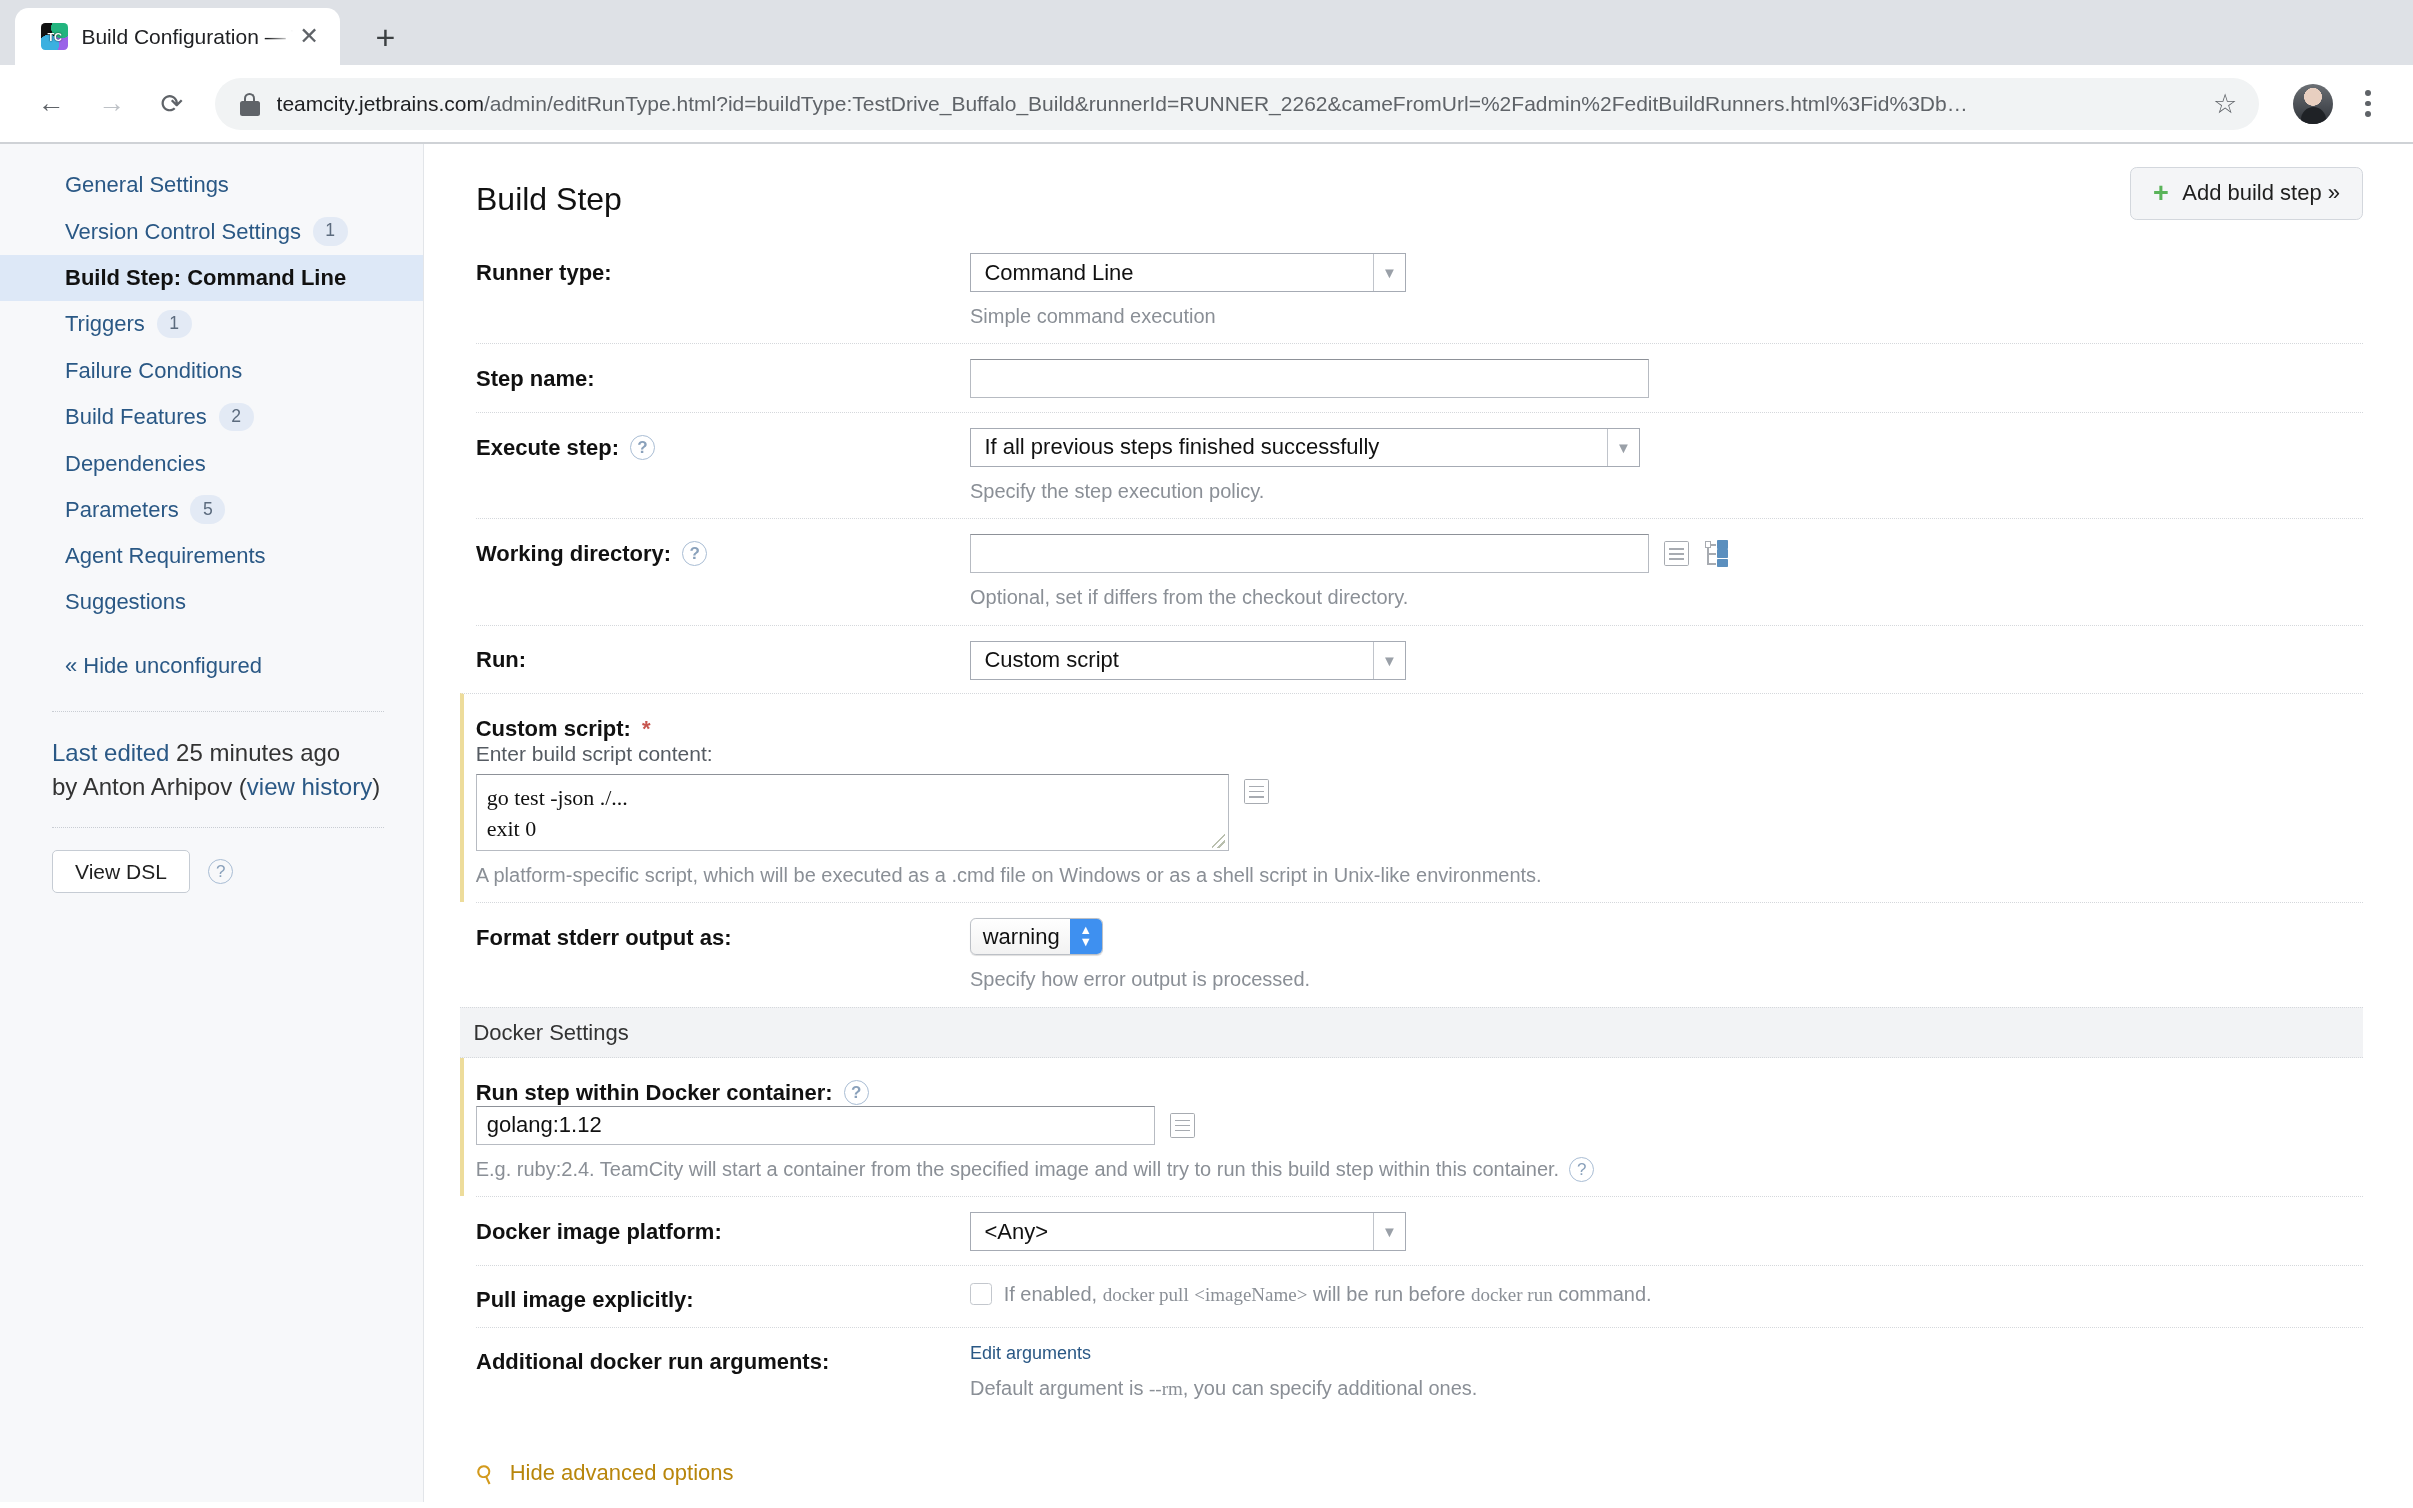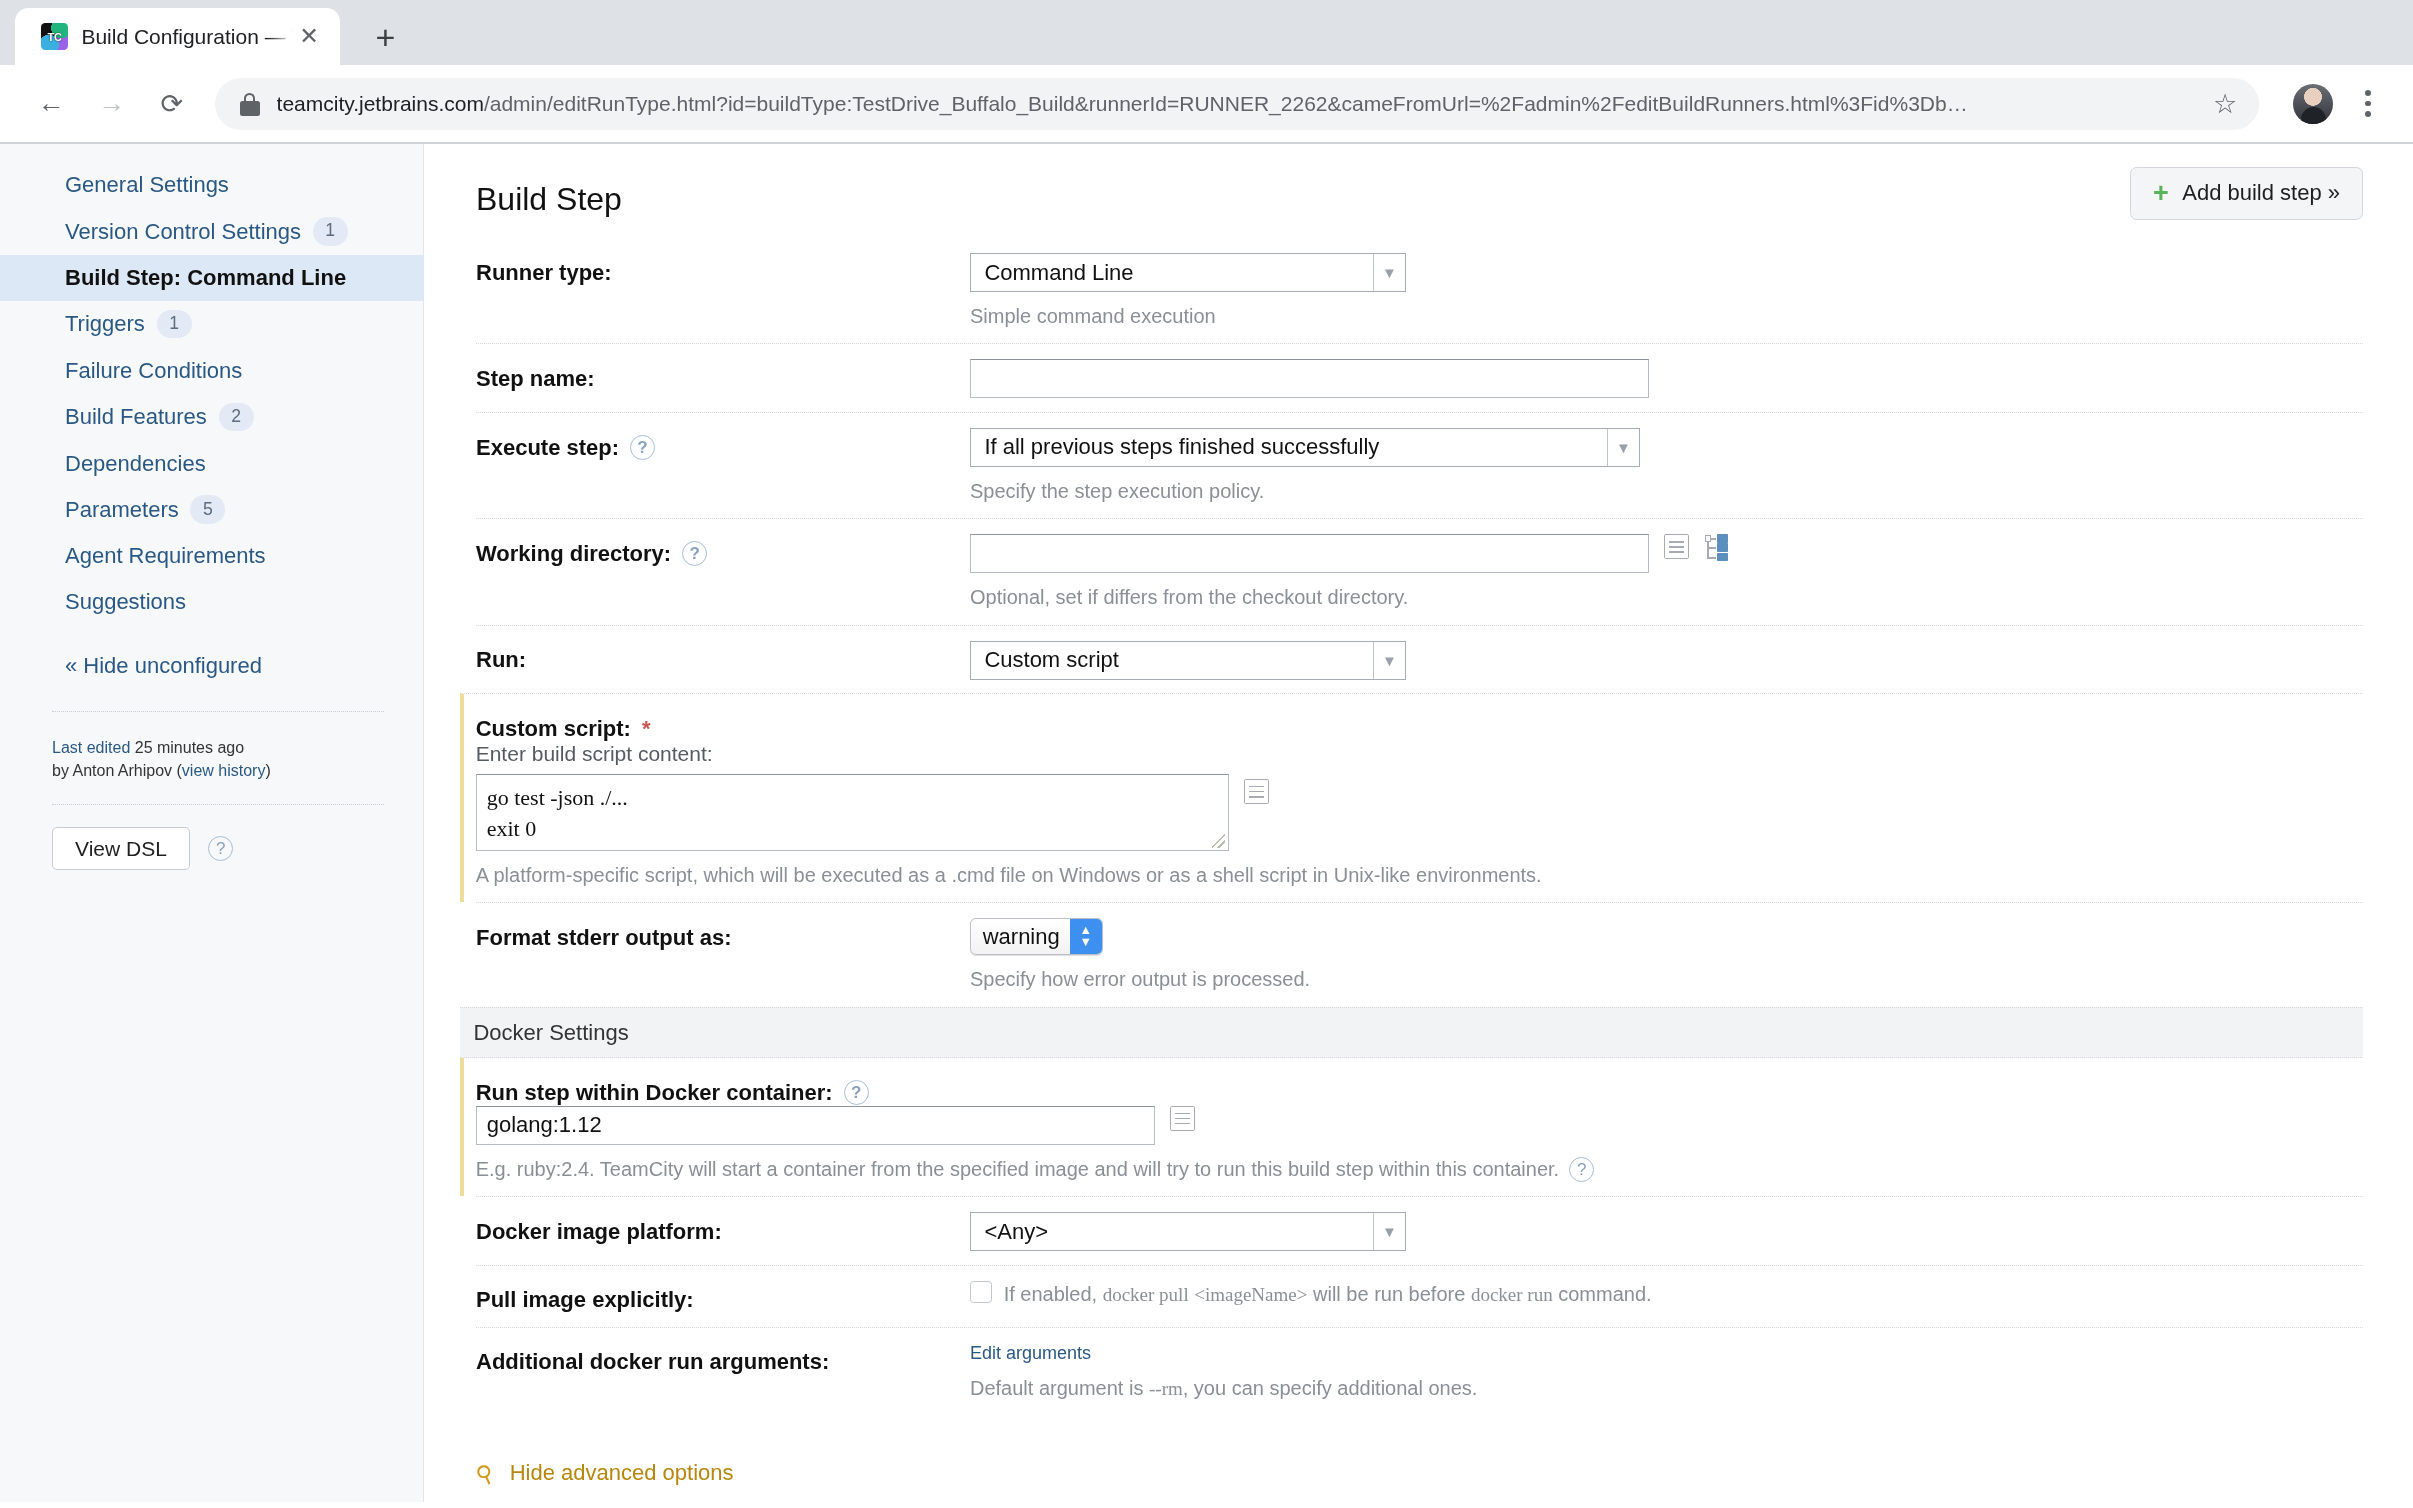--- a/index.html
+++ b/index.html
@@ -216,21 +216,21 @@
   .side-item.hideunconf {
     margin-top: 18.4px;
     color: #2a5885;
   }
   .side-divider {
     margin: 22px 39px 0 52px;
     border-top: 1.7px dotted #c9cdd3;
   }
   .lastedited {
     padding: 23.5px 34px 0 52px;
-    font-size: 16px;
+    font-size: 24px;
     color: #333333;
     line-height: 1.45;
   }
   .lastedited a, .link { color: #2a5885; text-decoration: none; }
   .dsl-row {
     display: flex;
     align-items: center;
     gap: 18.4px;
     padding: 22px 34px 0 52px;
   }
@@ -361,21 +361,21 @@
     width: 679px;
     font-size: 22px;
     color: #111111;
     padding: 0 10px;
     display: flex;
     align-items: center;
     font-family: "Liberation Sans", sans-serif;
   }
   .tc-input.wide { width: 679px; }
 
-  .field-row { display: flex; align-items: flex-start; gap: 15px; }
+  .field-row { display: flex; align-items: center; gap: 15px; }
 
   .icon-lines {
     width: 25px; height: 25px;
     border: 1.7px solid #a7abb1;
     border-radius: 1.7px;
     display: flex; flex-direction: column;
     justify-content: center; align-items: center;
     gap: 3.4px;
     flex: 0 0 auto;
     background: #fff;

